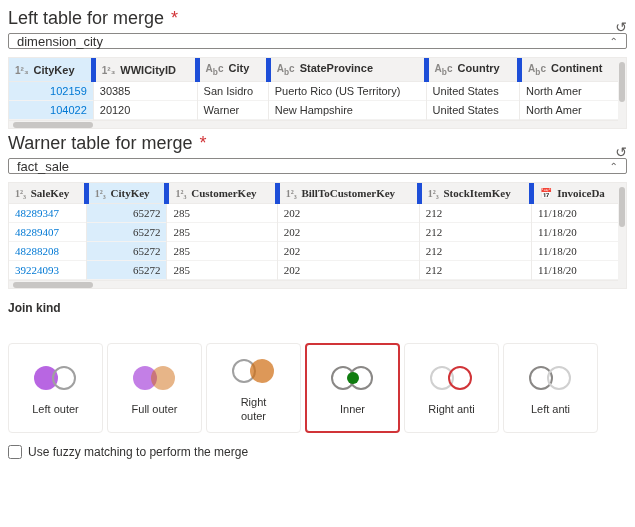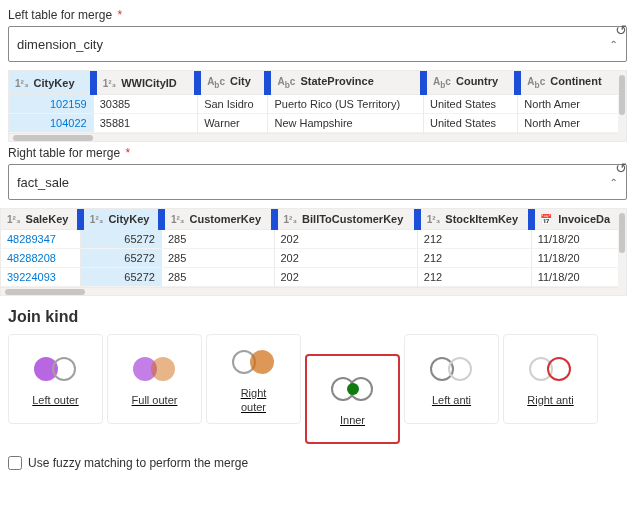--- a/index.html
+++ b/index.html
@@ -21,37 +21,37 @@
       padding: 8px 0 0 0;
       position: relative;
     }
 
     .section {
       padding: 0 8px;
       margin-bottom: 4px;
     }
 
     .label-required {
-      font-size: 12px;
+      font-size: 18px;
       color: #323130;
       margin-bottom: 4px;
     }
 
     .label-required span.asterisk {
       color: #d13438;
       margin-left: 2px;
     }
 
     .dropdown-container {
       display: flex;
       align-items: center;
       border: 1px solid #8a8886;
       border-radius: 2px;
       background: #fff;
-      height: 36px;
+      height: 16px;
       padding: 0 8px;
       margin-bottom: 4px;
       position: relative;
     }
 
     .dropdown-value {
       flex: 1;
       font-size: 13px;
       color: #323130;
     }
@@ -71,21 +71,21 @@
       background: #f3f2f1;
       border-bottom: 1px solid #edebe9;
     }
 
     .data-table thead th {
       padding: 4px 6px;
       text-align: left;
       font-weight: 600;
       color: #323130;
       white-space: nowrap;
-      border-right: 7px solid #1d4ed8;
+      border-right: 5px solid #1d4ed8;
       font-size: 11px;
     }
 
     .data-table thead th .col-icon {
       color: #8a8886;
       font-size: 10px;
       margin-right: 2px;
     }
 
     .data-table tbody tr {
@@ -107,31 +107,30 @@
     .highlighted-col {
       background: #daedfb;
       text-align: right;
     }
 
     .join-kind-section {
       padding: 8px 8px 4px 8px;
     }
 
     .join-kind-label {
-      font-size: 16px;
+      font-size: 12px;
       font-weight: 600;
       color: #323130;
       margin-bottom: 8px;
     }
 
     .join-options {
       display: flex;
       gap: 4px;
-      align-items: flex-start;
-      text-decoration: underline;
+      align-items: flex-end;
     }
 
     .join-option {
       display: flex;
       flex-direction: column;
       align-items: center;
       justify-content: center;
       width: 95px;
       height: 90px;
       border: 1px solid #edebe9;
@@ -309,51 +308,51 @@
           <tr>
             <td class="key-col highlighted-col">102159</td>
             <td>30385</td>
             <td>San Isidro</td>
             <td>Puerto Rico (US Territory)</td>
             <td>United States</td>
             <td>North Amer</td>
           </tr>
           <tr>
             <td class="key-col highlighted-col">104022</td>
-            <td>35881</td>
+            <td>20120</td>
             <td>Warner</td>
             <td>New Hampshire</td>
             <td>United States</td>
             <td>North Amer</td>
           </tr>
         </tbody>
       </table>
     </div>
     <div class="h-scroll">
       <div class="h-scroll-thumb" style="width:80px; left:4px;"></div>
     </div>
     <div class="v-scrollbar">
       <div class="v-scrollbar-thumb" style="height:40px; top:4px;"></div>
     </div>
   </div>
 
   <div class="section">
     <div class="label-required">
-      <span>Right table for merge</span><span class="asterisk"> *</span>
+      <span>Warner table for merge</span><span class="asterisk"> *</span>
     </div>
     <div style="position:relative; margin-bottom:4px;">
       <div class="dropdown-container">
         <span class="dropdown-value">fact_sale</span>
         <span class="dropdown-arrow">⌃</span>
       </div>
       <button class="refresh-btn" style="position:absolute;right:-2px;top:50%;transform:translateY(-120%)">↺</button>
     </div>
   </div>
 
-  <div style="position:relative; margin: 0 8px 4px 0; border:1px solid #edebe9; overflow:hidden;">
+  <div style="position:relative; margin: 0 8px 4px 8px; border:1px solid #edebe9; overflow:hidden;font-family:Liberation Serif, serif;">
     <div style="overflow:hidden;">
       <table class="data-table">
         <thead>
           <tr>
             <th><span class="col-icon">1²₃</span> SaleKey</th>
             <th class="highlighted-col"><span class="col-icon">1²₃</span> CityKey</th>
             <th><span class="col-icon">1²₃</span> CustomerKey</th>
             <th><span class="col-icon">1²₃</span> BillToCustomerKey</th>
             <th><span class="col-icon">1²₃</span> StockItemKey</th>
             <th><span class="col-icon">📅</span> InvoiceDa</th>
@@ -362,20 +361,28 @@
         <tbody>
           <tr>
             <td class="key-col">48289347</td>
             <td class="highlighted-col">65272</td>
             <td>285</td>
             <td>202</td>
             <td>212</td>
             <td>11/18/20</td>
           </tr>
           <tr>
+            <td class="key-col">48289407</td>
+            <td class="highlighted-col">65272</td>
+            <td>285</td>
+            <td>202</td>
+            <td>212</td>
+            <td>11/18/20</td>
+          </tr>
+          <tr>
             <td class="key-col">48288208</td>
             <td class="highlighted-col">65272</td>
             <td>285</td>
             <td>202</td>
             <td>212</td>
             <td>11/18/20</td>
           </tr>
           <tr>
             <td class="key-col">39224093</td>
             <td class="highlighted-col">65272</td>
@@ -435,36 +442,36 @@
             <div class="circle-left"></div>
             <div class="circle-right"></div>
             <div class="inner-dot"></div>
           </div>
         </div>
         <div class="join-label">Inner</div>
       </div>
 
       <div class="join-option">
         <div class="join-icon">
+          <div class="venn right-anti">
+            <div class="circle-left"></div>
+            <div class="circle-right"></div>
+          </div>
+        </div>
+        <div class="join-label">Right anti</div>
+      </div>
+
+      <div class="join-option">
+        <div class="join-icon">
           <div class="venn left-anti">
             <div class="circle-left"></div>
             <div class="circle-right"></div>
           </div>
         </div>
         <div class="join-label">Left anti</div>
-      </div>
-
-      <div class="join-option">
-        <div class="join-icon">
-          <div class="venn right-anti">
-            <div class="circle-left"></div>
-            <div class="circle-right"></div>
-          </div>
-        </div>
-        <div class="join-label">Right anti</div>
       </div>
 
     </div>
   </div>
 
   <div class="fuzzy-checkbox">
     <input type="checkbox" id="fuzzy" style="">
     <label for="fuzzy">Use fuzzy matching to perform the merge</label>
   </div>
 

